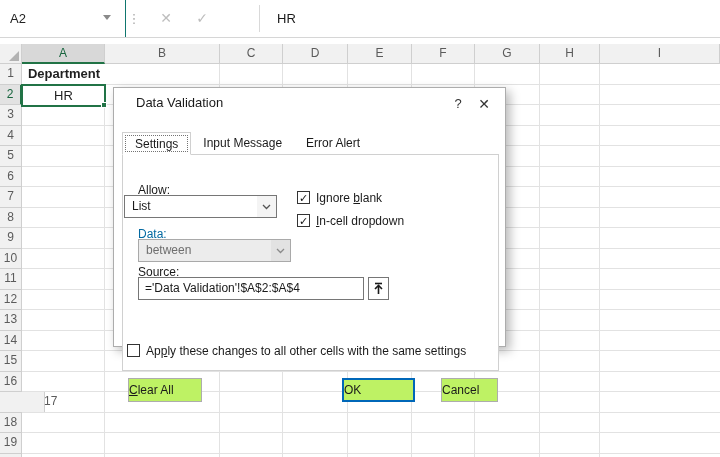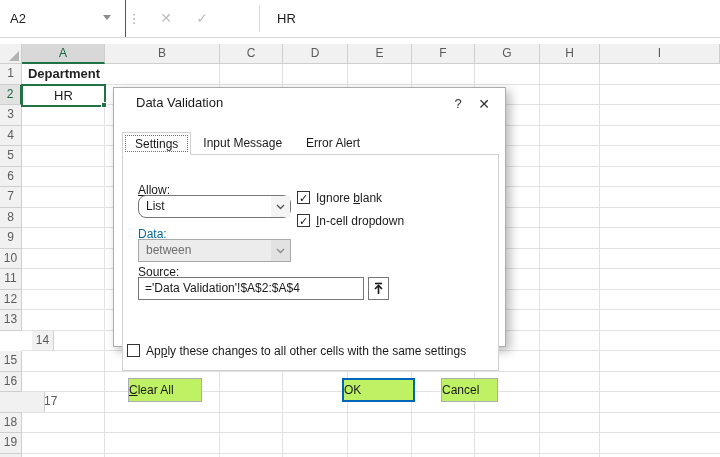--- a/index.html
+++ b/index.html
@@ -148,21 +148,21 @@
       <div class="row-hdr" style="top: 228px; height: 20.5px; line-height: 19.5px;">9</div>
       <div class="hline" style="top: 247.5px;"></div>
       <div class="row-hdr" style="top: 248.5px; height: 20.5px; line-height: 19.5px;">10</div>
       <div class="hline" style="top: 268px;"></div>
       <div class="row-hdr" style="top: 269px; height: 20.5px; line-height: 19.5px;">11</div>
       <div class="hline" style="top: 288.5px;"></div>
       <div class="row-hdr" style="top: 289.5px; height: 20.5px; line-height: 19.5px;">12</div>
       <div class="hline" style="top: 309px;"></div>
       <div class="row-hdr" style="top: 310px; height: 20.5px; line-height: 19.5px;">13</div>
       <div class="hline" style="top: 329.5px;"></div>
-      <div class="row-hdr" style="top: 330.5px; height: 20.5px; line-height: 19.5px; margin-left: 32px;">14</div>
+      <div class="row-hdr" style="top: 330.5px; height: 20.5px; line-height: 19.5px;">14</div>
       <div class="hline" style="top: 350px;"></div>
       <div class="row-hdr" style="top: 351px; height: 20.5px; line-height: 19.5px;">15</div>
       <div class="hline" style="top: 370.5px;"></div>
       <div class="row-hdr" style="top: 371.5px; height: 20.5px; line-height: 19.5px;">16</div>
       <div class="hline" style="top: 391px;"></div>
       <div class="row-hdr" style="top: 392px; height: 20.5px; line-height: 19.5px; padding-left: 44px;">17</div>
       <div class="hline" style="top: 411.5px;"></div>
       <div class="row-hdr" style="top: 412.5px; height: 20.5px; line-height: 19.5px;">18</div>
       <div class="hline" style="top: 432px;"></div>
       <div class="row-hdr" style="top: 433px; height: 20.5px; line-height: 19.5px;">19</div>
@@ -182,21 +182,21 @@
     <div class="tabs">
       <div class="tab active">Settings</div>
       <div class="tab">Input Message</div>
       <div class="tab">Error Alert</div>
     </div>
     <div class="tab-page"></div>
 
     <div class="groupbox"></div>
 
     <div class="lbl" style="left:24px; top:95px; z-index:2;"><span></span><span class="mn">A</span><span>llow:</span></div>
-    <div class="combo" style="left:24px; top:107px; z-index:2;border-radius:8px;">
+    <div class="combo" style="left:10px; top:107px; z-index:2;">
       <span class="val">List</span>
       <span class="drop">
         <svg width="9" height="6" viewBox="0 0 9 6">
             <polyline points="1,1 4.5,4.5 8,1" fill="none" stroke="#555" stroke-width="1.3"></polyline>
           </svg>
       </span>
     </div>
 
     <div class="chk" style="left:183px; top:103px; z-index:2;">✓</div>
     <div class="chk-lbl" style="left:202px; top:103px; z-index:2;"><span>Ignore </span><span class="mn">b</span><span>lank</span></div>

